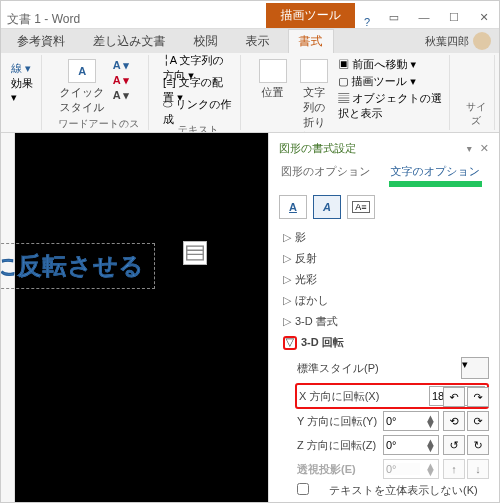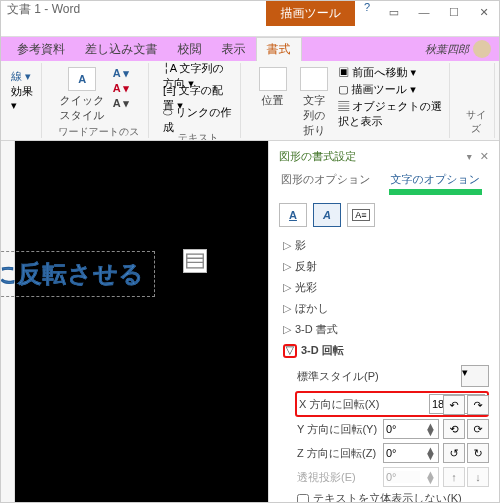--- a/index.html
+++ b/index.html
@@ -1,26 +1,26 @@
 <!DOCTYPE html>
 <html><head>
 <meta charset="utf-8">
 <style>
 * { margin: 0; padding: 0; box-sizing: border-box; font-family: "Meiryo UI", "Yu Gothic UI", sans-serif; font-size: 11px; }
 body { background: #fff; width: 500px; height: 503px; overflow: hidden; position: relative; border: 1px solid #ccc; }
-.titlebar { height: 36px; display: flex; align-items: flex-start; background: #fff; border-bottom: 1px solid #ddd; }
+.titlebar { height: 28px; display: flex; align-items: flex-end; background: #fff; border-bottom: 1px solid #ddd; }
 .titlebar .left { flex: 1; padding-left: 6px; color: #666; font-size: 12px; }
 .titlebar .tool-tab { background: #c55a11; color: #fff; padding: 4px 14px; font-size: 12px; }
 .titlebar .win-btns { display: flex; gap: 0; margin-left: auto; }
 .titlebar .win-btns div { width: 30px; height: 22px; display: flex; align-items: center; justify-content: center; color: #666; }
 .titlebar .help-icon { width: 24px; text-align: center; color: #2a6099; }
-.ribbon-tabs { display: flex; height: 24px; align-items: flex-end; padding-left: 6px; gap: 0; background: #f0abfc; }
+.ribbon-tabs { display: flex; height: 24px; align-items: flex-end; padding-left: 6px; gap: 8px; background: #e5e5e5; }
 .ribbon-tabs .tab { padding: 3px 10px; color: #444; font-size: 12px; cursor: default; }
 .ribbon-tabs .tab.active { background: #f6f6f6; border: 1px solid #d4d4d4; border-bottom: none; color: #c55a11; }
-.ribbon-tabs .user { margin-left: auto; padding: 3px 8px; color: #444; display: flex; align-items: center; gap: 4px; font-style: italic; }
+.ribbon-tabs .user { margin-left: auto; padding: 3px 8px; color: #444; display: flex; align-items: center; gap: 4px; }
 .ribbon-tabs .avatar { width: 18px; height: 18px; border-radius: 50%; background: #e0c9a6; display: inline-block; }
 .ribbon { background: #f6f6f6; border-bottom: 1px solid #d4d4d4; height: 80px; display: flex; padding: 2px 4px; gap: 8px; overflow: hidden; }
 .ribbon .group { display: flex; flex-direction: column; border-right: 1px solid #e0e0e0; padding: 2px 6px; }
 .ribbon .group .row { display: flex; gap: 4px; align-items: center; height: 22px; }
 .ribbon .group .label { font-size: 10px; color: #666; text-align: center; margin-top: auto; }
 .ribbon .big-btn { display: flex; flex-direction: column; align-items: center; gap: 2px; padding: 2px 4px; font-size: 10px; color: #444; }
 .ribbon .big-btn .ico { width: 28px; height: 24px; background: #fff; border: 1px solid #ccc; }
 .content { display: flex; height: calc(503px - 28px - 24px - 80px); }
 .doc { flex: 1; background: #000000; border-right: 1px solid #ddd; position: relative; overflow: hidden; }
 .ruler-v { position: absolute; left: 0; top: 0; width: 14px; height: 100%; background: #f6f6f6; border-right: 1px solid #ddd; }
@@ -33,29 +33,29 @@
 .panel .opt-row span { padding: 2px 2px; color: #666; }
 .panel .opt-row span.sel { color: #2a6099; border-bottom: 6px solid #22c55e; }
 .panel .icon-row { display: flex; gap: 6px; margin: 8px 0; }
 .panel .icon-row .ibox { width: 28px; height: 24px; border: 1px solid #bbb; display: flex; align-items: center; justify-content: center; }
 .panel .icon-row .ibox.sel { border-color: #2a6099; background: #eaf1f9; }
 .panel .section { padding: 3px 4px; color: #444; display: flex; align-items: center; gap: 4px; }
 .panel .section.open .tri { transform: rotate(90deg); }
 .panel .section .tri { width: 8px; display: inline-block; color: #666; }
 .panel .field-row { display: flex; align-items: center; gap: 4px; margin: 4px 0 4px 18px; }
 .panel .field-row label { flex: 1; font-size: 11px; color: #444; }
-.panel .field-row label.dim { color: #aaa; }
+.panel .field-row label.dim { color: #aaa; font-weight: bold; }
 .panel .spinner { width: 56px; height: 20px; border: 1px solid #aaa; display: flex; align-items: center; padding: 0 2px; background: #fff; }
 .panel .spinner input { border: none; width: 34px; font-size: 11px; text-align: left; outline: none; }
 .panel .spinner .updown { display: flex; flex-direction: column; font-size: 6px; line-height: 6px; margin-left: auto; color: #666; }
 .panel .nudge-btns { display: flex; gap: 2px; }
 .panel .nudge-btns .nb { width: 22px; height: 20px; border: 1px solid #aaa; display: flex; align-items: center; justify-content: center; background: #f9f9f9; }
 .redbox { border: 2px solid #e11; border-radius: 3px; padding: 1px 2px; }
 .preset-btn { width: 28px; height: 22px; border: 1px solid #aaa; background: #f6f6f6; margin-left: auto; }
-.chk { display: flex; align-items: flex-end; gap: 4px; margin: 3px 0 2px 18px; font-size: 11px; color: #444; }
+.chk { display: flex; align-items: flex-start; gap: 20px; margin: 3px 0 2px 18px; font-size: 11px; color: #444; }
 .chk input { width: 12px; height: 12px; }
 </style>
 </head>
 <body>
 
 <div class="titlebar">
   <div class="left">文書 1 - Word</div>
   <div class="tool-tab">描画ツール</div>
   <div class="help-icon">?</div>
   <div class="win-btns">

